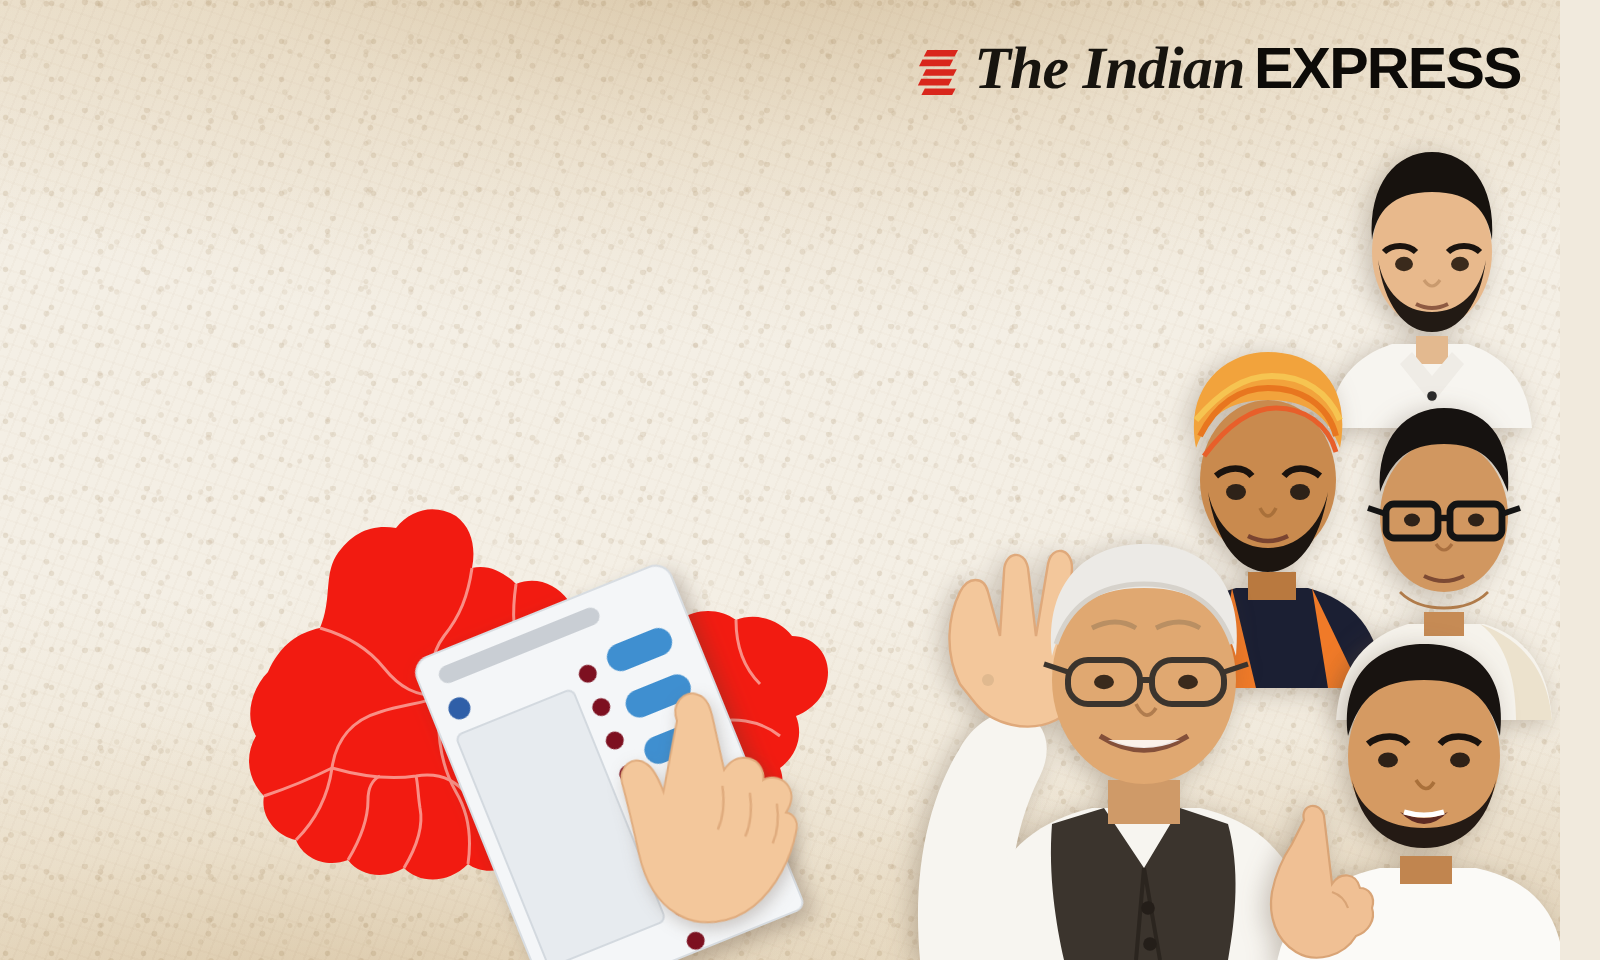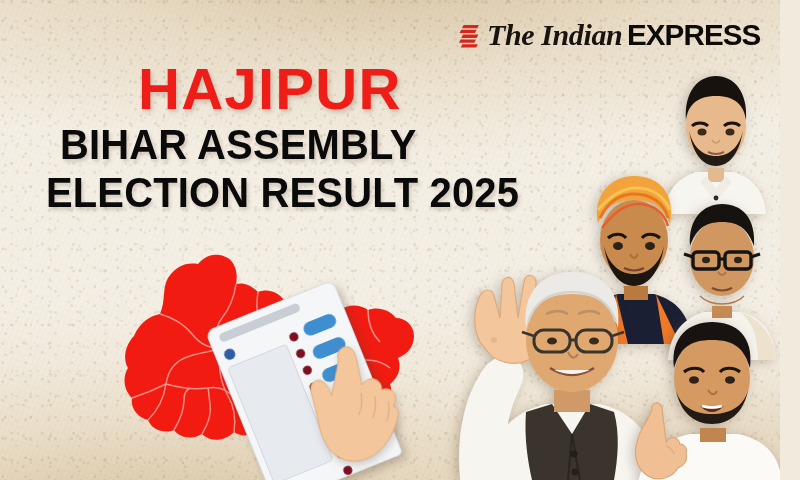--- a/index.html
+++ b/index.html
@@ -126,25 +126,20 @@
           <path d="M4.4 21.2 L19.8 21.2 L18.1 24.5 L2.7 24.5 Z"></path>
         </g>
       </svg>
     </span>
     <span class="ie-words">
       <span class="ie-the-indian">The Indian</span>
       <span class="ie-express">EXPRESS</span>
     </span>
   </div>
 
-  <div class="headline">
-    <div class="hl-city">HAJIPUR</div>
-    <div class="hl-l2">BIHAR ASSEMBLY</div>
-    <div class="hl-l3">ELECTION RESULT 2025</div>
-  </div>
 
   <div class="map-wrap">
     <svg viewBox="0 0 300 226" xmlns="http://www.w3.org/2000/svg">
       <g>
         <path fill="#f21b11" d="M12 88 C18 74 28 68 38 66 C44 52 40 40 46 30 C54 18 64 14 76 16
           C84 6 96 4 106 10 C114 16 116 26 114 36 C122 34 130 38 136 44 C146 40 156 44 162 52
           C172 48 182 52 188 60 C198 54 210 56 218 62 C226 56 238 56 246 62 C256 58 268 62 274 70
           C284 70 292 78 292 88 C292 98 286 106 276 110 C280 120 276 130 268 136 C272 146 266 156 256 158
           C250 168 238 170 230 164 C222 172 210 172 202 166 C194 176 180 178 172 172 C164 182 150 184 142 178
           C134 188 120 190 112 184 C102 194 88 194 80 186 C70 192 58 190 52 182 C42 186 30 182 26 172

